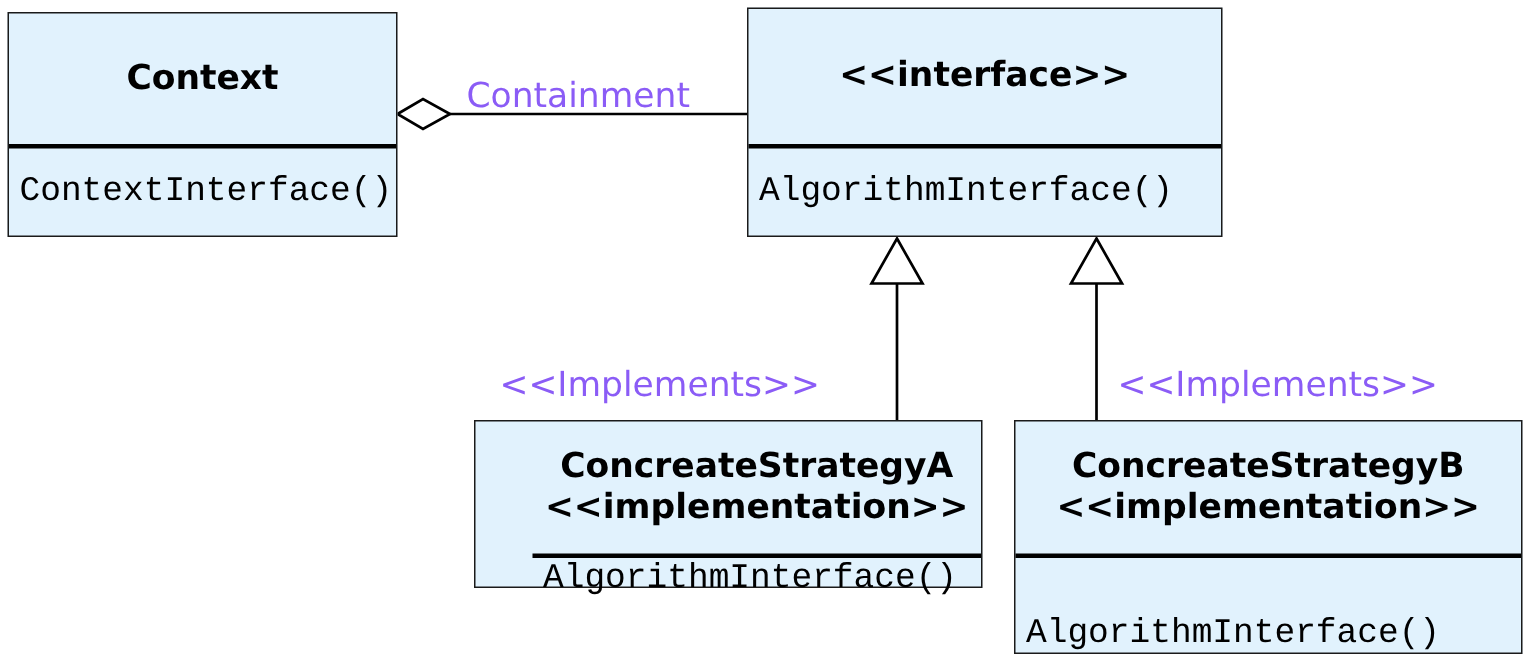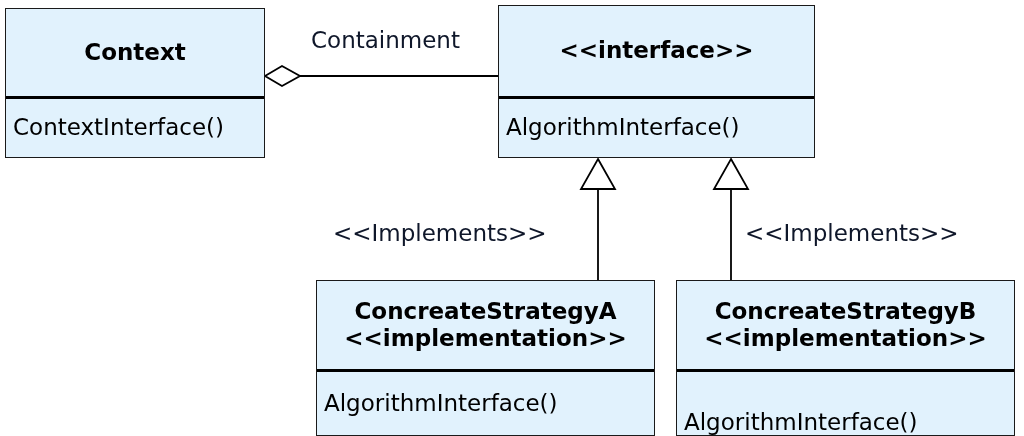--- a/index.html
+++ b/index.html
@@ -65,37 +65,39 @@
     flex: 1 1 auto;
     display: flex;
     align-items: center;
     padding-left: 7px;
   }
   .uml-member {
     font-size: 23px;
     color: #000000;
     line-height: 1.18;
     white-space: nowrap;
+    font-family: Liberation Mono, monospace;
   }
   .edge-label {
     position: absolute;
     font-size: 23px;
-    color: #0f172a;
+    color: #8b5cf6;
     white-space: nowrap;
     line-height: 1.1;
+    margin-top: 24px;
   }
 
   
   #class-context      { left: 5px;   top: 8px;   width: 260px; height: 150px; }
   #class-context   .uml-header { height: 90px; }
 
   #class-strategy     { left: 498px; top: 5px;   width: 317px; height: 153px; }
   #class-strategy  .uml-header { height: 93px; }
 
-  #class-concrete-a   { left: 316px; top: 280px; width: 339px; height: 156px; }
+  #class-concrete-a   { left: 316px; top: 280px; width: 339px; height: 112px; padding-left: 38px; }
   #class-concrete-a .uml-header { height: 91px; }
 
   #class-concrete-b   { left: 676px; top: 280px; width: 339px; height: 156px; gap: 37px; }
   #class-concrete-b .uml-header { height: 91px; }
 
   #label-containment  { left: 311px; top: 28px; }
   #label-implements-a { left: 333px; top: 221px; }
   #label-implements-b { left: 745px; top: 221px; }
 </style>
 </head>

